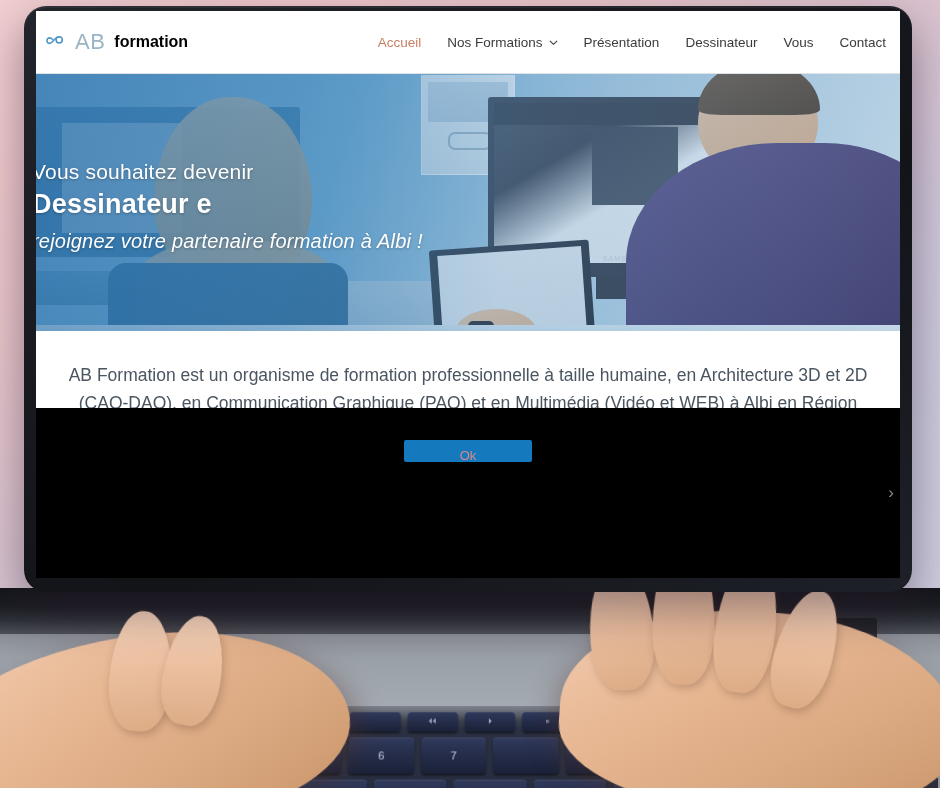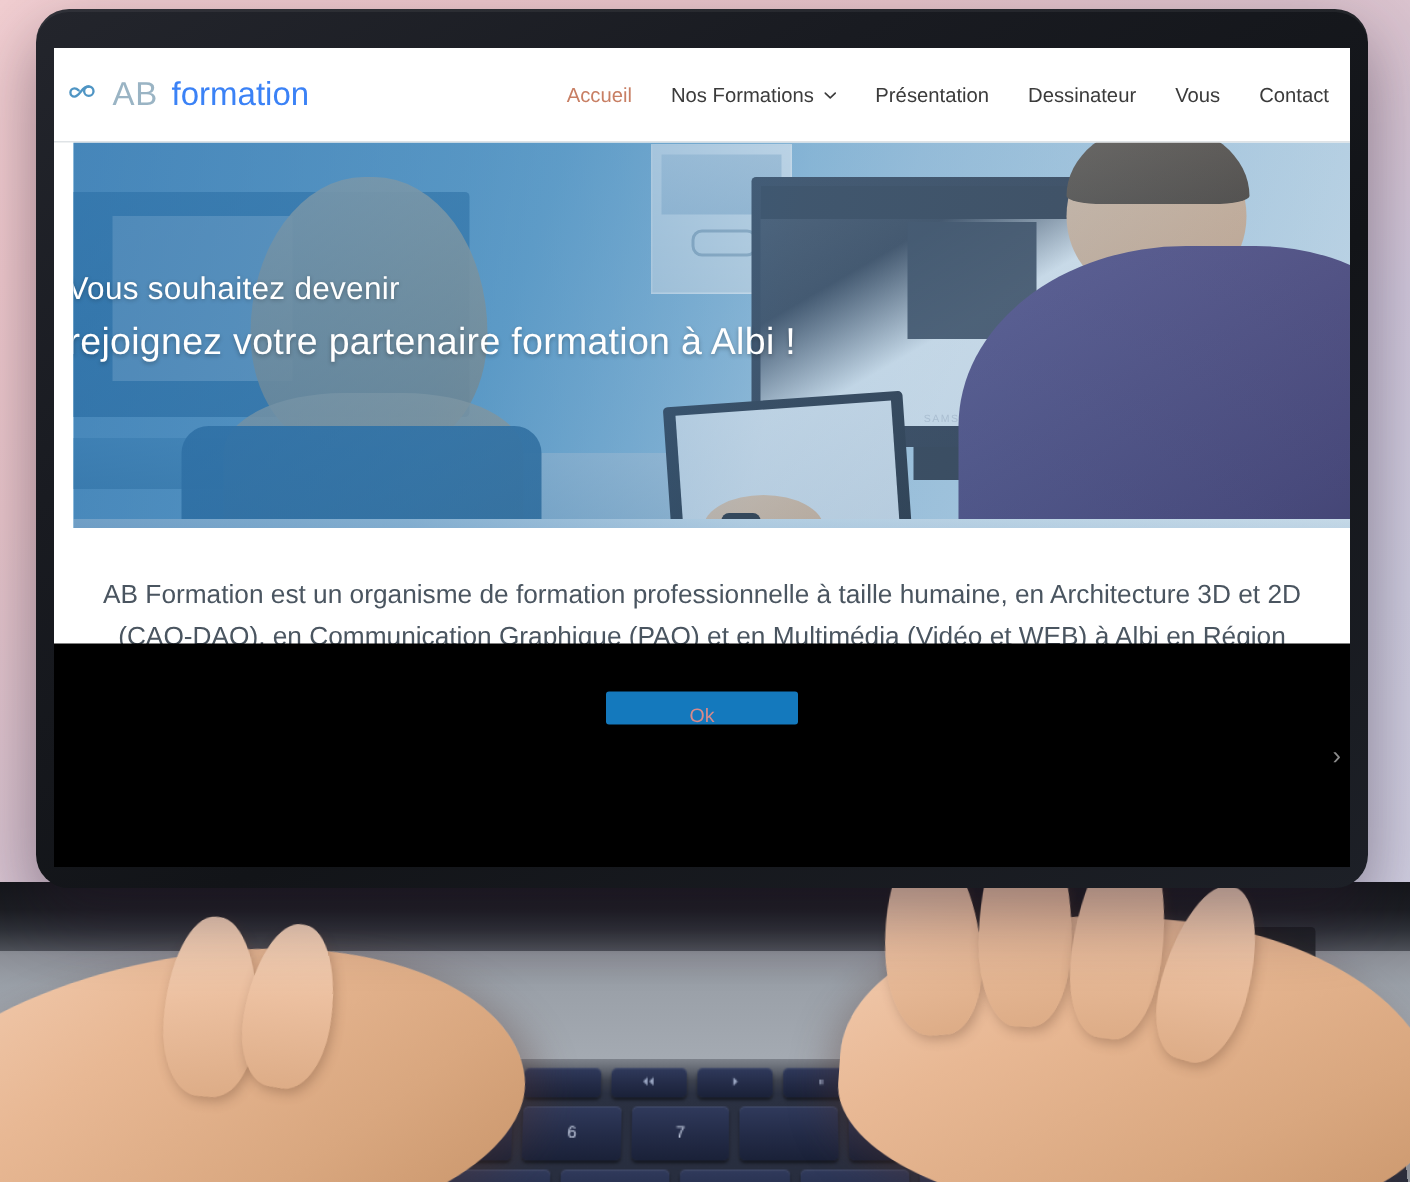--- a/index.html
+++ b/index.html
@@ -86,56 +86,55 @@
     box-shadow:-6px 8px 26px rgba(80,50,40,.35);
     transform:rotate(4deg);
   }
 
   
   .bezel{
     position:absolute;left:24px;top:6px;width:888px;height:586px;
     background:linear-gradient(150deg,#23252c 0%,#191b21 30%,#121418 60%,#1d2027 100%);
     border-radius:22px;
     box-shadow:0 18px 46px rgba(40,25,45,.45), 0 2px 0 rgba(255,255,255,.06) inset;
-    padding:26px 12px 14px 12px;box-sizing:border-box;
+    padding:5px 12px 14px 12px;box-sizing:border-box;
   }
   .screen{
     position:relative;width:100%;height:100%;
     background:#fff;overflow:hidden;
   }
 
   
   .site-header{
     position:absolute;left:0;right:0;top:0;height:62px;
     background:#fff;border-bottom:1px solid #dfe3e6;
     display:flex;align-items:center;z-index:5;
   }
   .brand{display:flex;align-items:center;gap:9px;padding-left:8px;}
   .brand-mark{width:22px;height:22px;display:block;}
   .brand-ab{
     font-size:22px;color:#9ab4c4;letter-spacing:.5px;font-weight:400;
   }
   .brand-formation{
-    font-size:22px;color:#3b82f6;font-weight:400;letter-spacing:0;
+    font-size:16px;color:#000000;font-weight:700;letter-spacing:0;
   }
   nav.mainnav{
     margin-left:auto;display:flex;align-items:flex-start;gap:26px;padding-right:14px;
   }
   .navitem{
     font-size:13.5px;color:#3b3b3b;white-space:nowrap;cursor:pointer;
     display:flex;align-items:center;gap:6px;
   }
   .navitem.active{color:#c87f64;}
   .caret{width:9px;height:9px;display:inline-block;}
 
   
   .hero{
     position:absolute;left:0;right:0;top:62px;height:266px;overflow:hidden;
     background:#5b9fd0;
-    margin-left:13px;
   }
   .hero-photo{position:absolute;inset:0;}
   
   .hp-wall{position:absolute;inset:0;background:linear-gradient(110deg,#6fa9d2 0%,#79b2d6 35%,#a8c9e0 60%,#cfe0ec 100%);}
   .hp-monL{position:absolute;left:-6px;top:34px;width:270px;height:150px;background:linear-gradient(160deg,#3e7fae,#2f6d9c);opacity:.85;border-radius:3px;}
   .hp-monL2{position:absolute;left:26px;top:50px;width:120px;height:110px;background:#bcd6e8;opacity:.55;}
   .hp-kbd{position:absolute;left:-10px;top:198px;width:230px;height:34px;background:linear-gradient(180deg,#4d8cb8,#3b79a4);opacity:.7;border-radius:4px;}
   .hp-chair{position:absolute;left:72px;top:190px;width:240px;height:80px;background:linear-gradient(160deg,#2f6d9e,#265f8b);border-radius:18px 18px 6px 6px;opacity:.95;}
   .hp-woman-hair{position:absolute;left:118px;top:24px;width:158px;height:180px;border-radius:48% 48% 34% 34%/58% 58% 42% 42%;background:linear-gradient(160deg,#cdbfa8 0%,#b9a88d 45%,#9d8d75 100%);opacity:.9;}
   .hp-woman-body{position:absolute;left:100px;top:168px;width:200px;height:100px;border-radius:40% 40% 0 0;background:linear-gradient(160deg,#c9b79c,#a89madam);background:linear-gradient(160deg,#c9b79c,#a8957b);opacity:.85;}
@@ -161,21 +160,21 @@
   .hero-tint{
     position:absolute;inset:0;
     background:linear-gradient(100deg,rgba(44,112,170,.62) 0%,rgba(58,126,180,.52) 30%,rgba(92,150,195,.30) 55%,rgba(120,165,200,.18) 100%);
   }
   .hero-copy{
     position:absolute;left:-4px;top:86px;width:640px;color:#fff;
     text-shadow:0 1px 3px rgba(0,0,0,.28);
   }
   .hero-l1{font-size:21px;font-weight:400;line-height:1.25;letter-spacing:.2px;}
   .hero-l2{font-size:27px;font-weight:700;line-height:1.3;margin-top:2px;letter-spacing:.2px;}
-  .hero-l3{font-size:25px;font-weight:400;line-height:1.3;margin-top:6px;letter-spacing:.2px;}
+  .hero-l3{font-size:20px;font-weight:400;line-height:1.3;margin-top:6px;letter-spacing:.2px;font-style:italic;}
 
   
   .intro{
     position:absolute;left:0;right:0;top:320px;height:140px;background:#fff;
     display:flex;align-items:flex-start;justify-content:center;
   }
   .intro p{
     margin:30px 8px 0 8px;text-align:center;color:#4a5560;
     font-size:17.5px;line-height:1.62;max-width:880px;font-weight:400;
   }
@@ -337,20 +336,21 @@
           <div class="hp-lap"></div>
           <div class="hp-lap-sc"></div>
           <div class="hp-hand2"></div>
           <div class="hp-watch"></div>
           <div class="hp-desk"></div>
         </div>
         <div class="hero-tint"></div>
 
         <div class="hero-copy">
           <div class="hero-l1">Vous souhaitez devenir</div>
+          <div class="hero-l2">Dessinateur e</div>
           <div class="hero-l3">rejoignez votre partenaire formation à Albi !</div>
         </div>
       </section>
 
       <section class="intro">
         <p>AB Formation est un organisme de formation professionnelle à taille humaine, en Architecture 3D et 2D (CAO-DAO), en Communication Graphique (PAO) et en Multimédia (Vidéo et WEB) à Albi en Région Occitanie / Pyrénées-Méditerranée (Tarn 81).</p>
       </section>
 
       <div class="cookie">
         <button class="cookie-ok">Ok</button>

